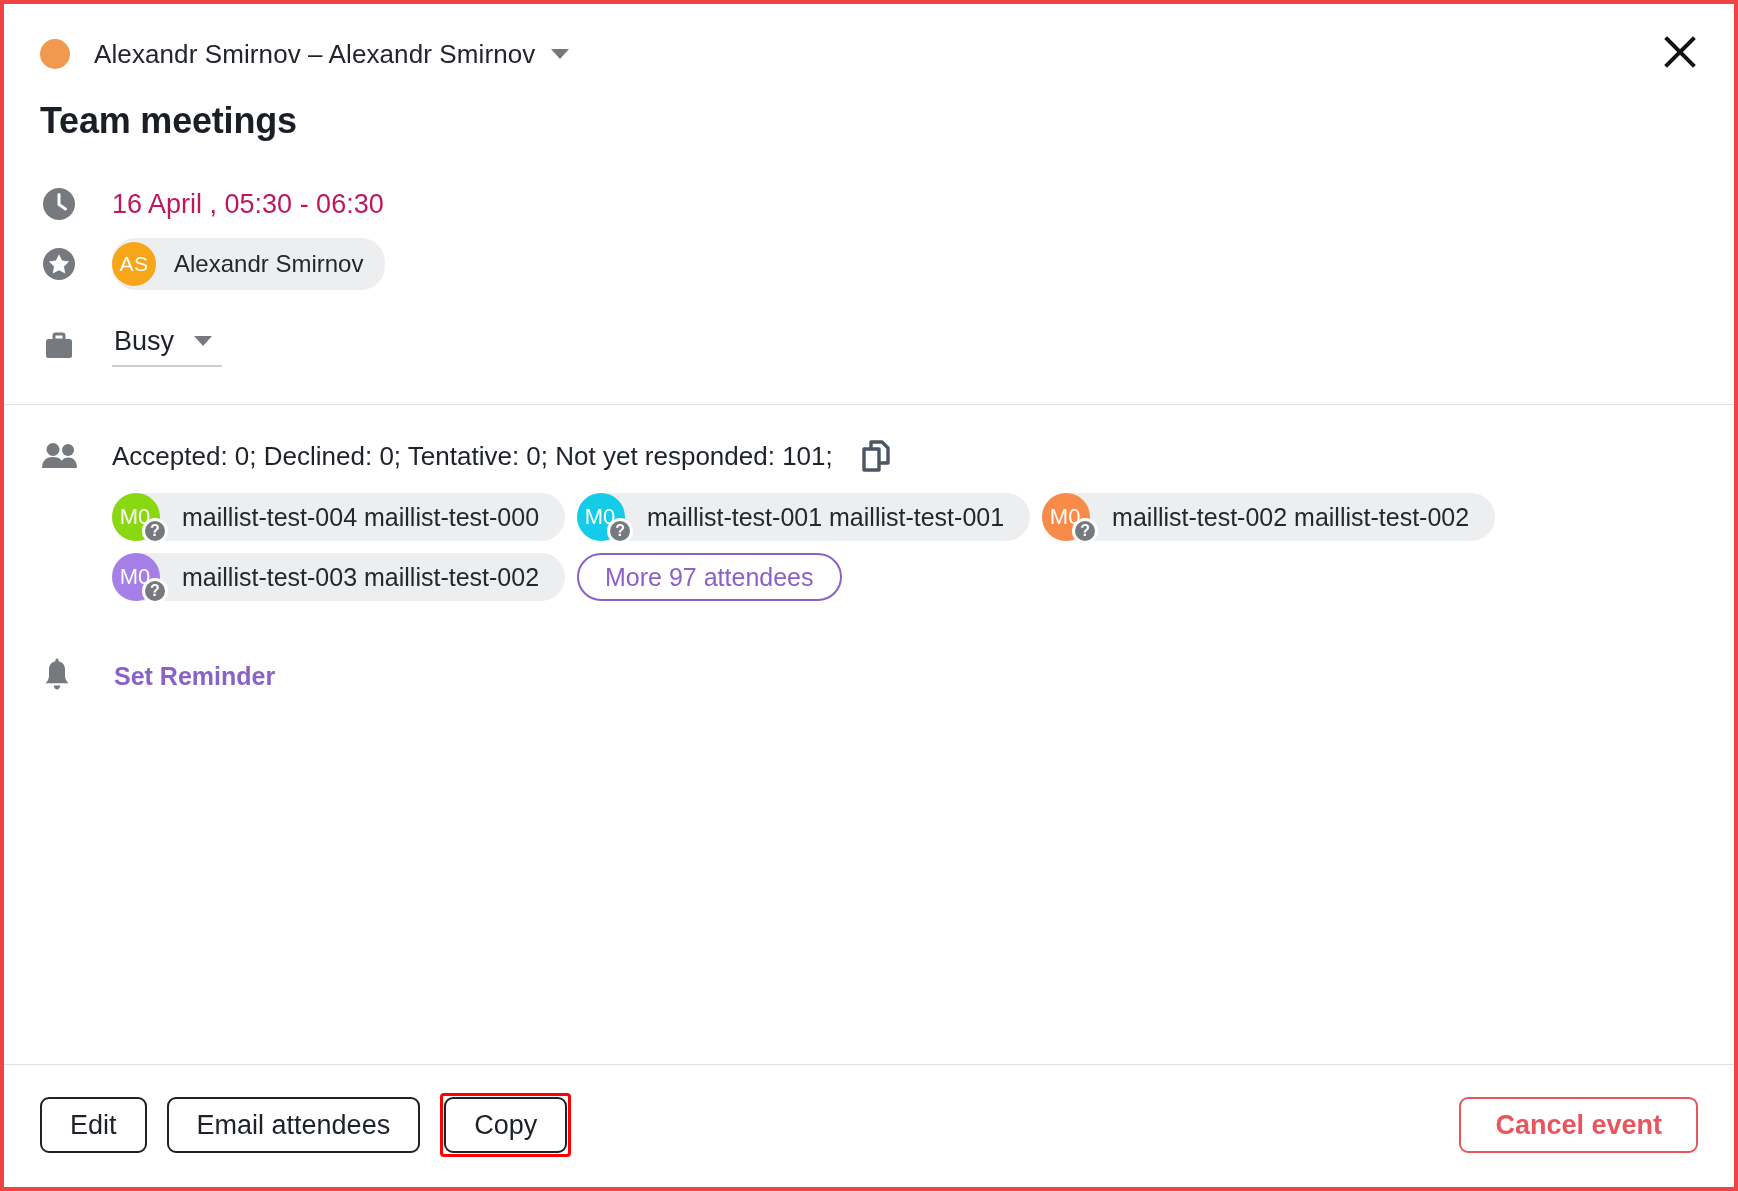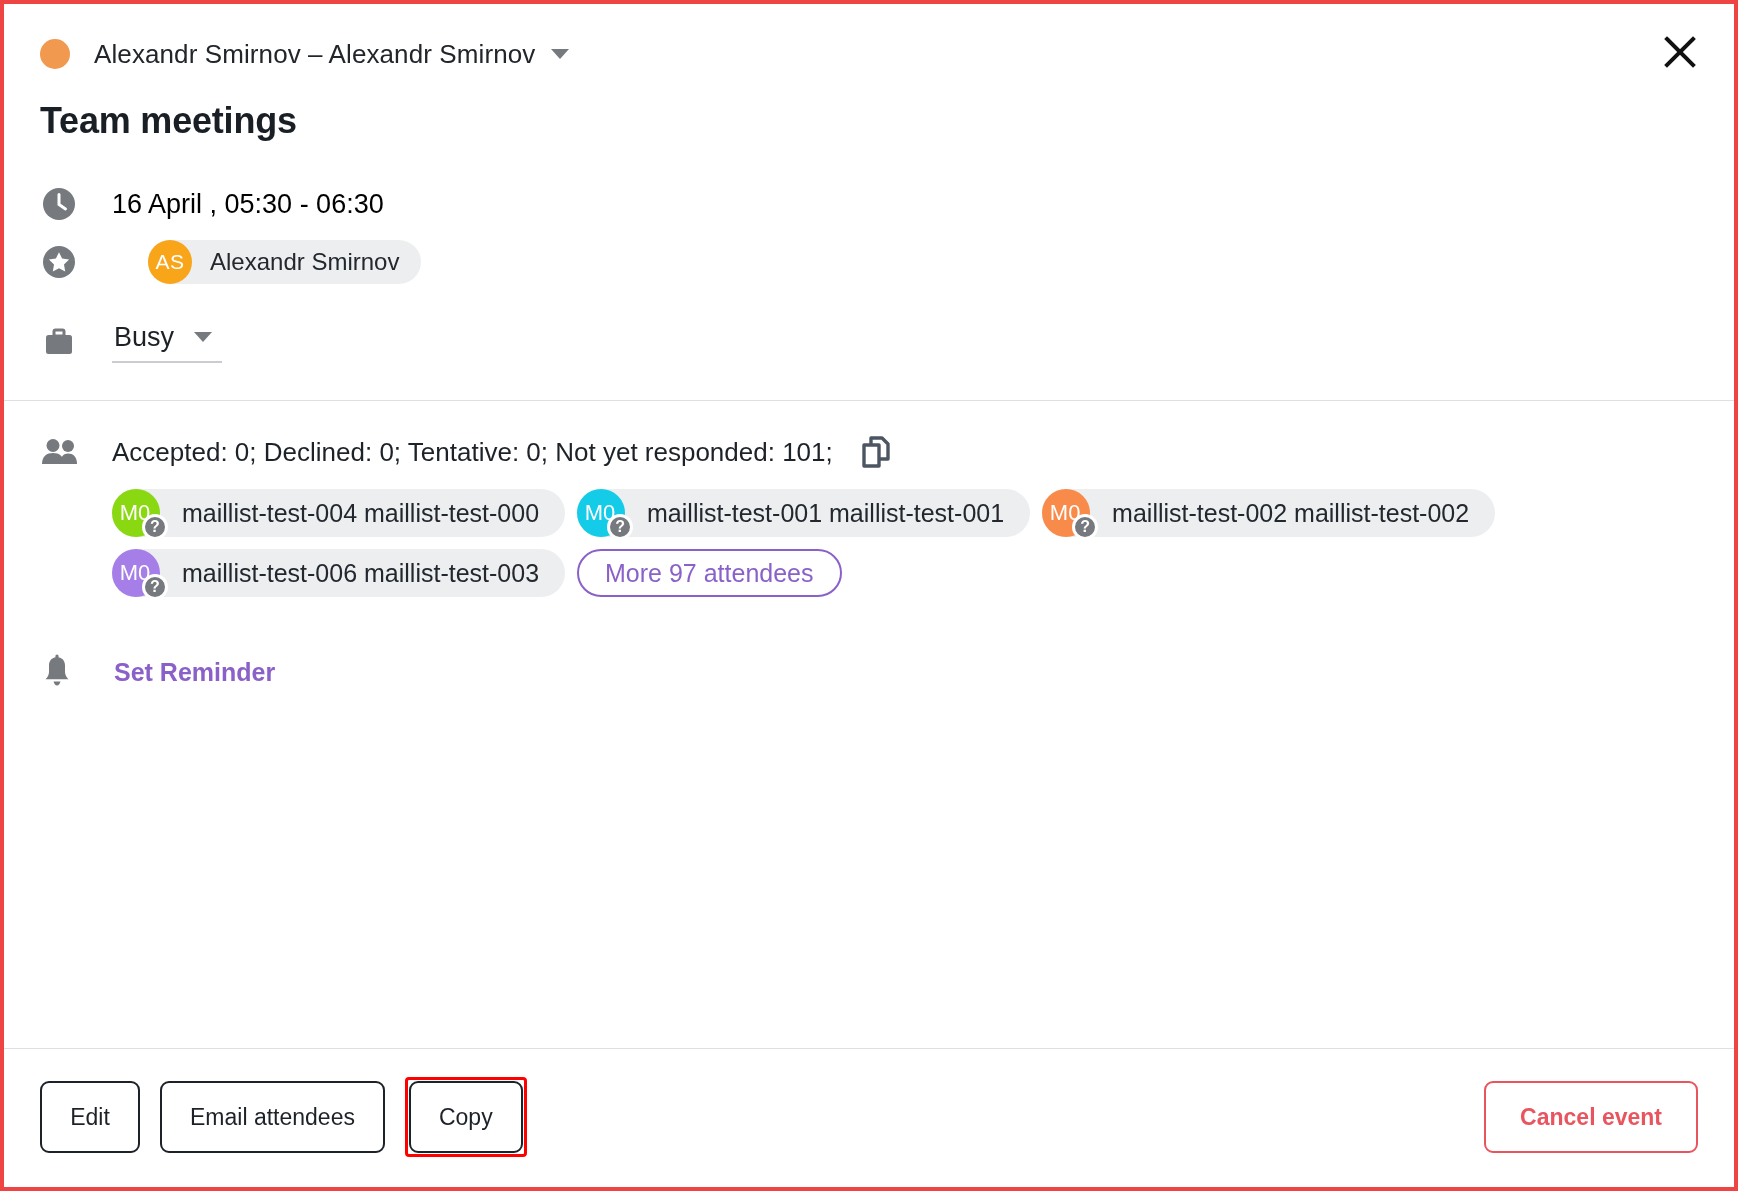--- a/index.html
+++ b/index.html
@@ -85,33 +85,32 @@
   .info-row + .info-row { margin-top: 10px; }
   .icon-cell {
     width: 72px;
     flex: 0 0 72px;
     display: flex;
     align-items: center;
   }
   .icon-cell svg { display: block; }
   .info-text {
     font-size: 27px;
-    color: #000000;
+    color: #be185d;
     white-space: nowrap;
   }
 
   .person-chip {
     display: inline-flex;
     align-items: center;
     background: #eceef0;
     border-radius: 24px;
-    height: 44px;
+    height: 52px;
     padding-right: 22px;
     max-width: 100%;
-    margin-left: 36px;
   }
   .person-chip .avatar {
     width: 44px; height: 44px;
     border-radius: 50%;
     background: #f9a51a;
     color: #ffffff;
     display: flex;
     align-items: center;
     justify-content: center;
     font-size: 21px;
@@ -274,28 +273,28 @@
     align-items: center;
   }
   .footer-left {
     display: flex;
     align-items: center;
     gap: 20px;
   }
   .footer-right { margin-left: auto; padding-left: 21px; }
 
   .btn {
-    height: 72px;
+    height: 56px;
     min-width: 100px;
     padding: 0 28px;
     border-radius: 9px;
     border: 2px solid #1d2228;
     background: #ffffff;
     font-family: "Liberation Sans", sans-serif;
-    font-size: 23px;
+    font-size: 27px;
     color: #1d2228;
     cursor: pointer;
     display: inline-flex;
     align-items: center;
     justify-content: center;
     white-space: nowrap;
   }
   .btn-danger {
     border-color: #e8555f;
     color: #e8555f;
@@ -429,21 +428,21 @@
         <div class="att-name">maillist-test-002 maillist-test-002</div>
       </div>
 
       <div class="att-chip">
         <div class="att-avatar">
           <div class="circle" style="background:#a57ee8;">
               <span>M0</span>
             </div>
           <div class="status-badge">?</div>
         </div>
-        <div class="att-name">maillist-test-006 maillist-test-003</div>
+        <div class="att-name">maillist-test-003 maillist-test-002</div>
       </div>
 
       <div class="more-attendees">More 97 attendees</div>
     </div>
 
     <div class="reminder-row">
       <div class="icon-cell">
         <svg width="34" height="36" viewBox="0 0 34 36">
           <path d="M17 3 C12.5 3 9 6.6 9 11.2 V18 C9 21 7.5 23.3 5.5 25.2 H28.5 C26.5 23.3 25 21 25 18 V11.2 C25 6.6 21.5 3 17 3 Z" fill="#76797d"></path>
           <rect x="15.4" y="0.5" width="3.2" height="3.5" rx="1.6" fill="#76797d"></rect>

